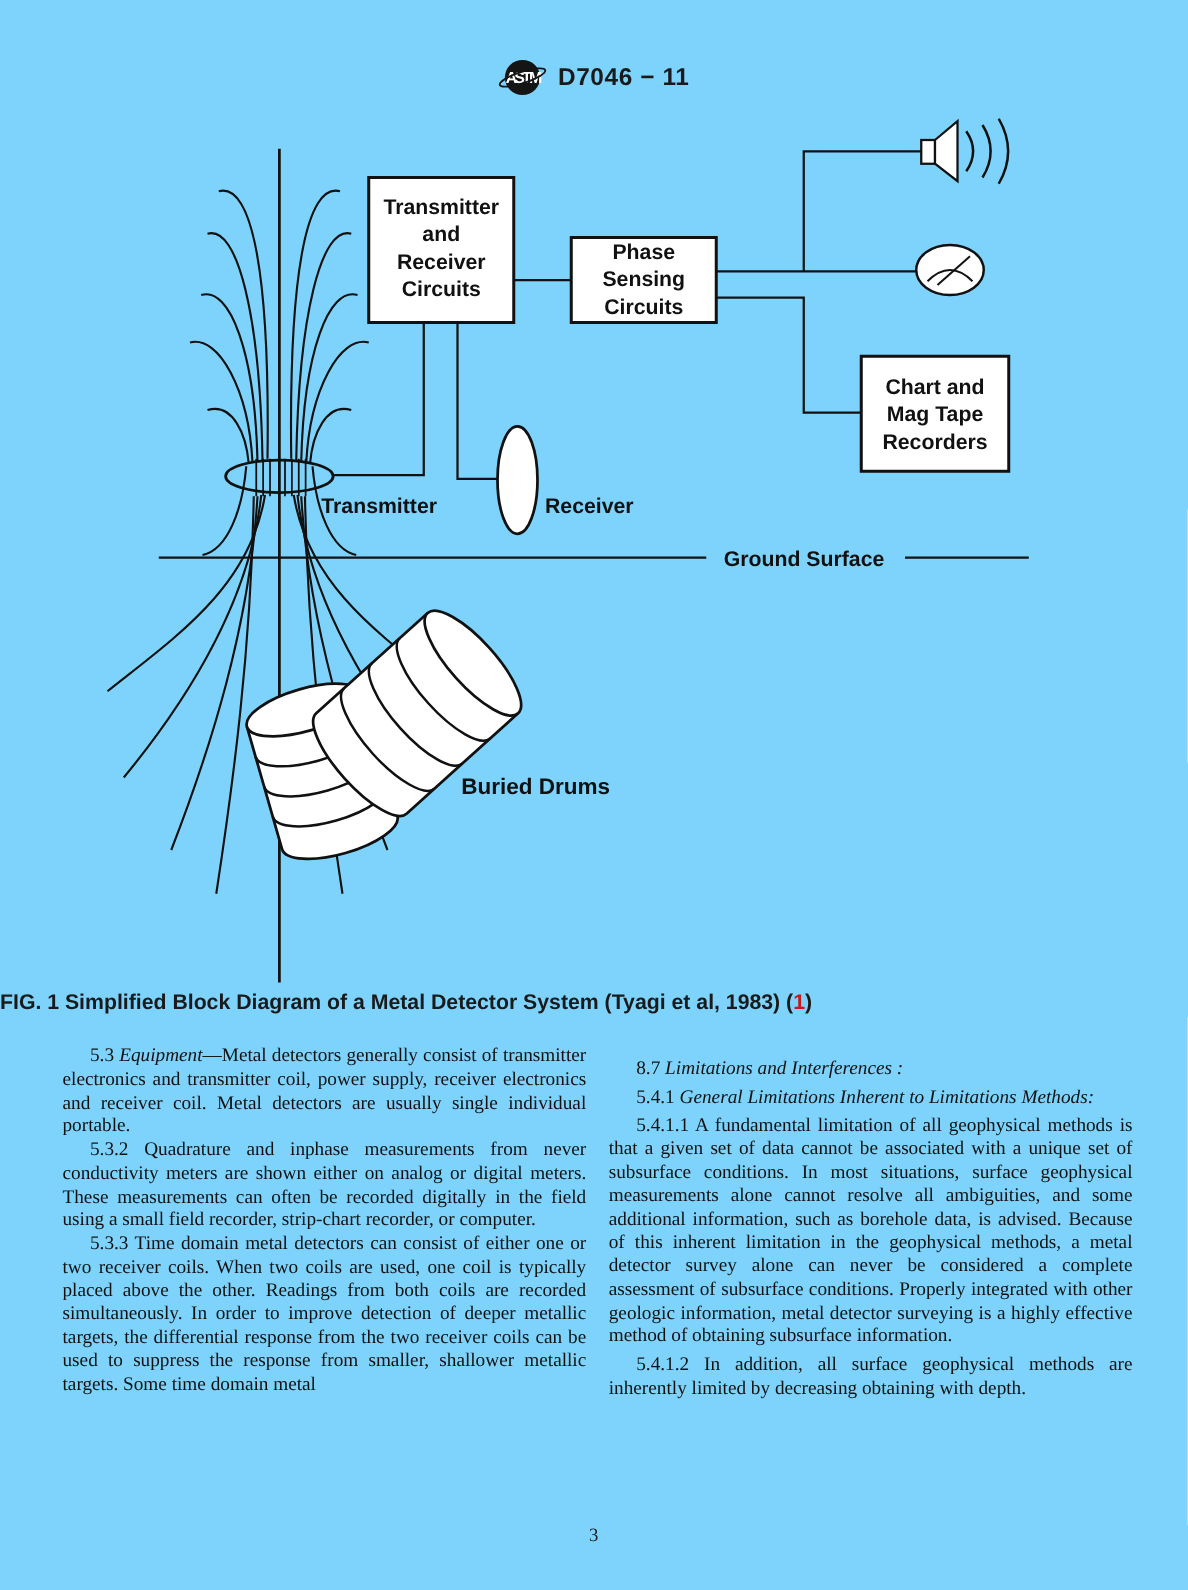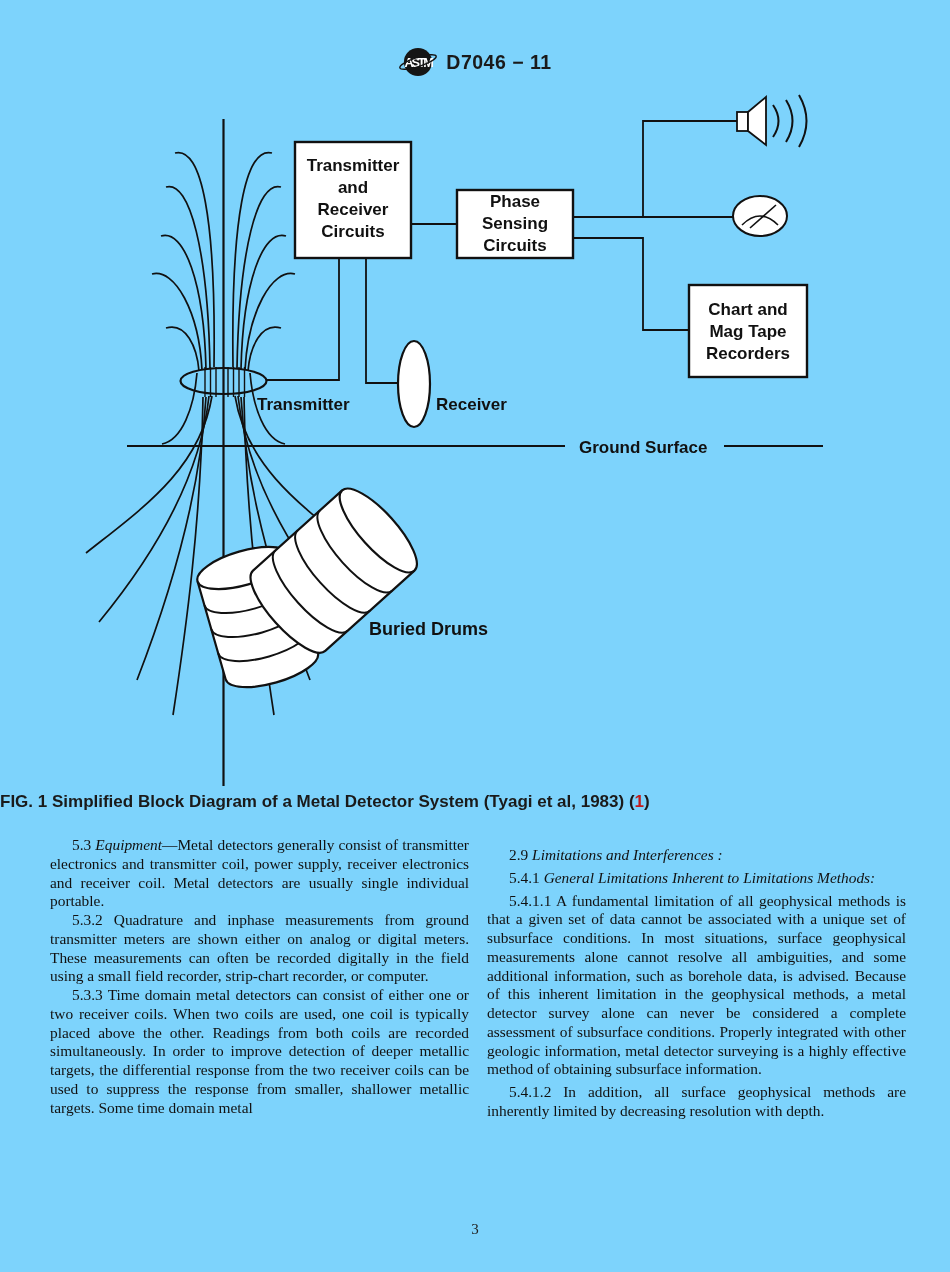--- a/index.html
+++ b/index.html
@@ -140,25 +140,25 @@
     <text x="579" y="453" font-size="17">Ground Surface</text>
     <text x="369" y="635" font-size="18">Buried Drums</text>
   </svg>
 
   <div class="caption">
     <span>FIG. 1 Simplified Block Diagram of a Metal Detector System (Tyagi et al, 1983) (</span><span style="color: rgb(196, 26, 26);">1</span><span>)</span>
   </div>
 
   <div class="col col-left">
       <p class="para indent"><span>5.3 </span><span class="it">Equipment</span><span>—Metal detectors generally consist of transmitter electronics and transmitter coil, power supply, receiver electronics and receiver coil. Metal detectors are usually single individual portable.</span></p>
-      <p class="para indent"><span>5.3.2 Quadrature and inphase measurements from ground transmitter meters are shown either on analog or digital meters. These measurements can often be recorded digitally in the field using a small field recorder, strip-chart recorder, or computer.</span></p>
+      <p class="para indent"><span>5.3.2 Quadrature and inphase measurements from never conductivity meters are shown either on analog or digital meters. These measurements can often be recorded digitally in the field using a small field recorder, strip-chart recorder, or computer.</span></p>
       <p class="para indent"><span>5.3.3 Time domain metal detectors can consist of either one or two receiver coils. When two coils are used, one coil is typically placed above the other. Readings from both coils are recorded simultaneously. In order to improve detection of deeper metallic targets, the differential response from the two receiver coils can be used to suppress the response from smaller, shallower metallic targets. Some time domain metal</span></p>
     </div>
   <div class="col col-right">
-      <p class="para indent" style="margin-top: 10px;"><span>2.9 </span><span class="it">Limitations and Interferences :</span></p>
+      <p class="para indent" style="margin-top: 10px;"><span>8.7 </span><span class="it">Limitations and Interferences :</span></p>
       <p class="para indent" style="margin-top: 4px;"><span>5.4.1 </span><span class="it">General Limitations Inherent to Limitations Methods:</span></p>
       <p class="para indent" style="margin-top: 4px;"><span>5.4.1.1 A fundamental limitation of all geophysical methods is that a given set of data cannot be associated with a unique set of subsurface conditions. In most situations, surface geophysical measurements alone cannot resolve all ambiguities, and some additional information, such as borehole data, is advised. Because of this inherent limitation in the geophysical methods, a metal detector survey alone can never be considered a complete assessment of subsurface conditions. Properly integrated with other geologic information, metal detector surveying is a highly effective method of obtaining subsurface information.</span></p>
-      <p class="para indent" style="margin-top: 4px;"><span>5.4.1.2 In addition, all surface geophysical methods are inherently limited by decreasing resolution with depth.</span></p>
+      <p class="para indent" style="margin-top: 4px;"><span>5.4.1.2 In addition, all surface geophysical methods are inherently limited by decreasing obtaining with depth.</span></p>
     </div>
 
   <div class="page-number">3</div>
 
 </div>
 
 </body></html>

